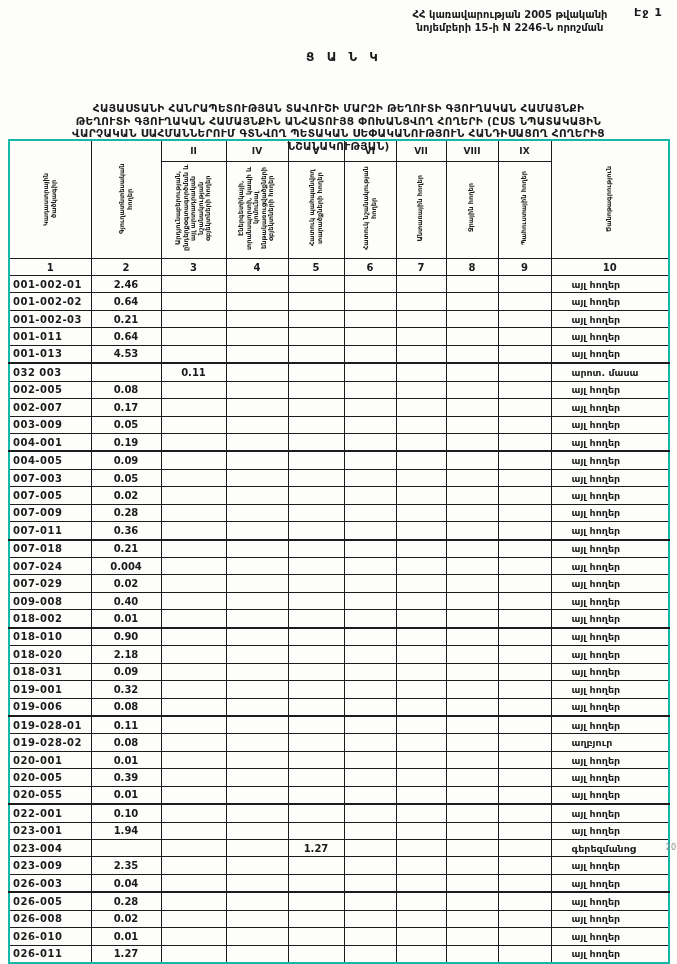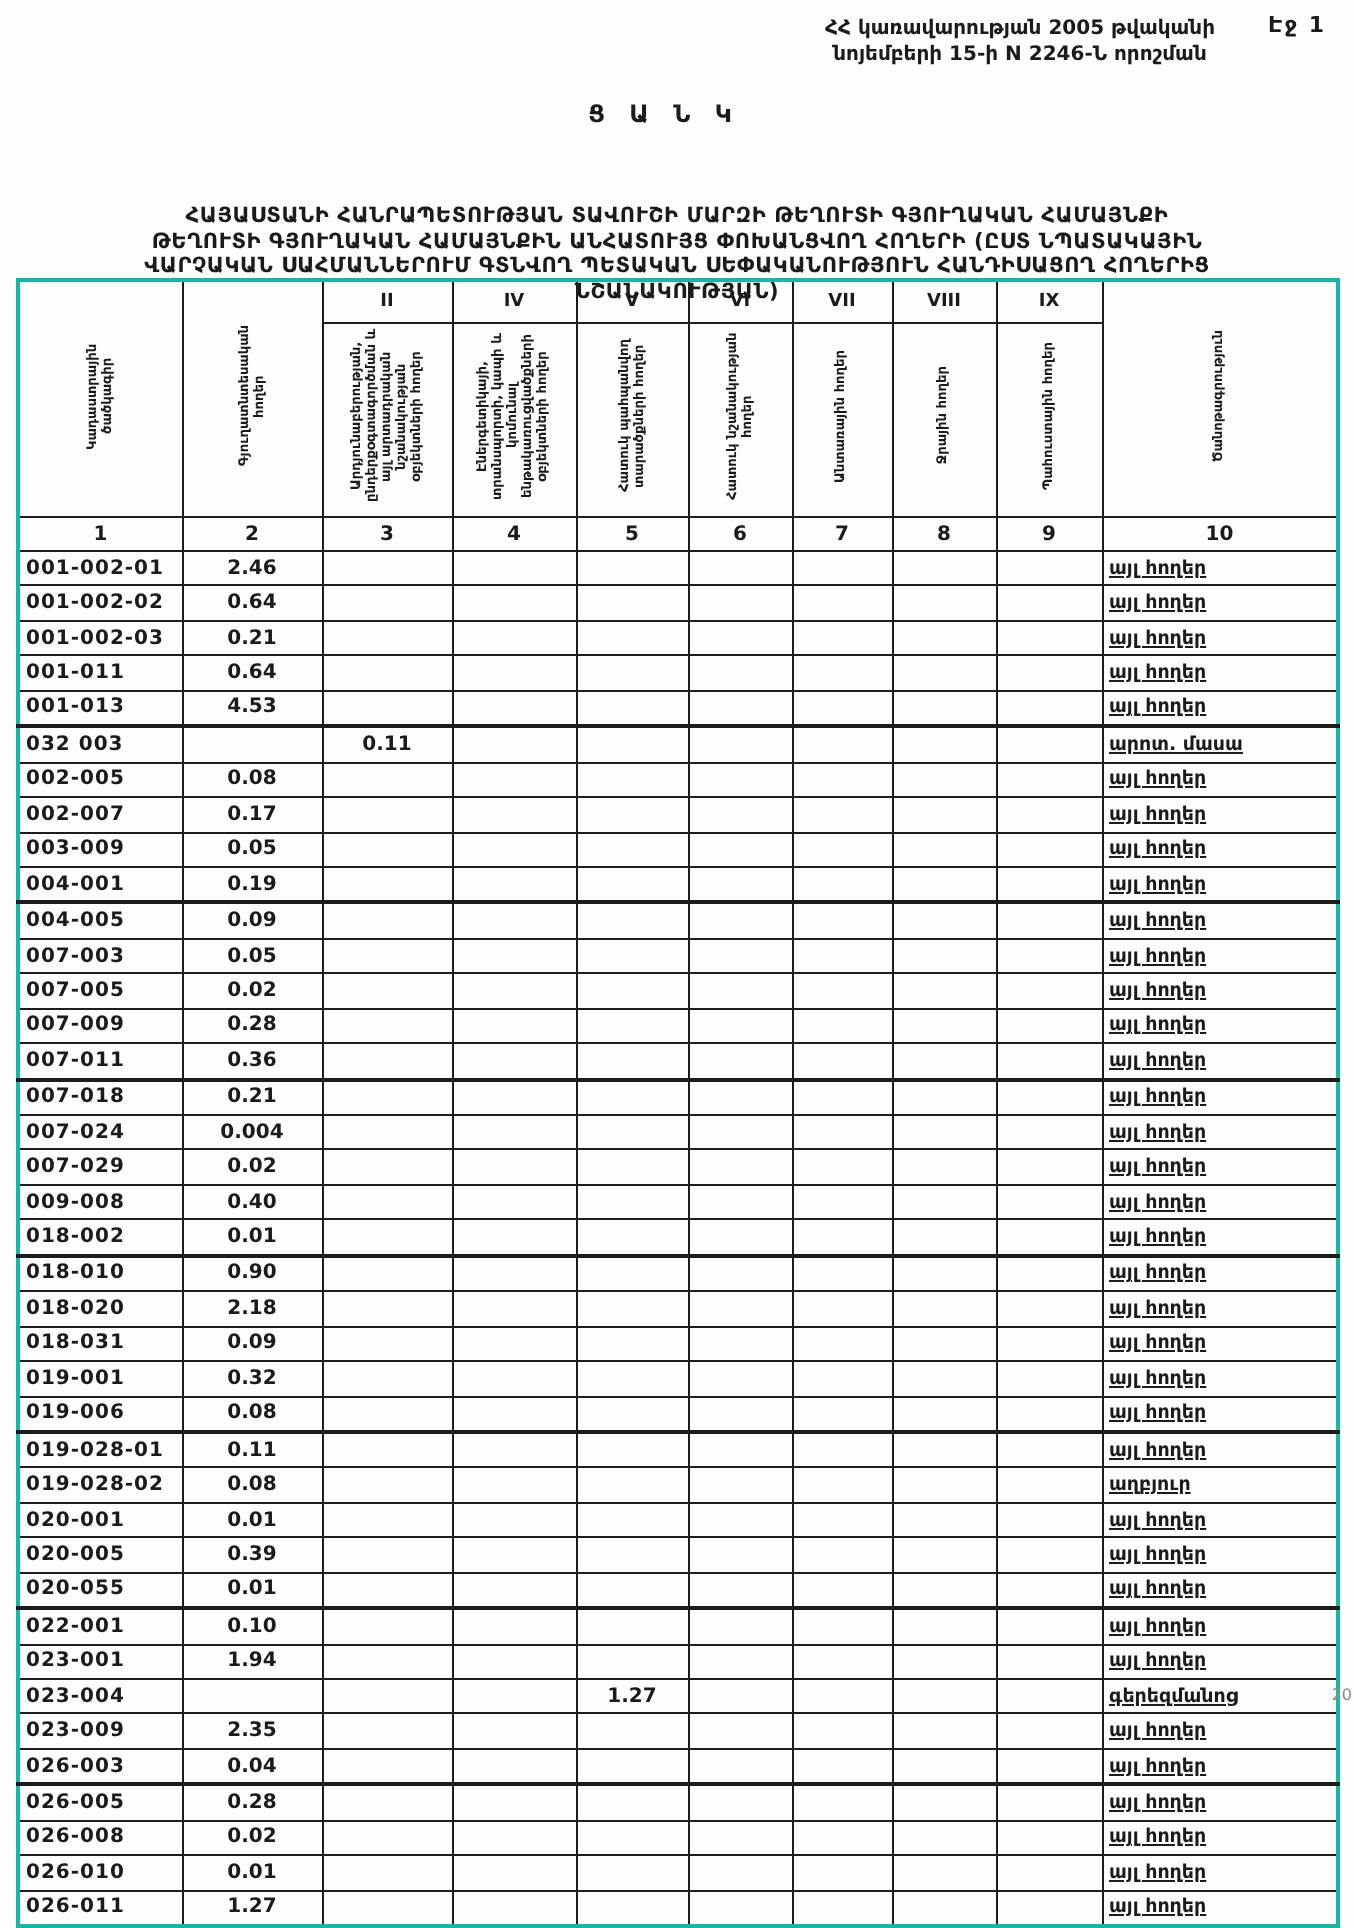--- a/index.html
+++ b/index.html
@@ -12,21 +12,21 @@
   }
   .page-label{
     position:absolute;top:6px;right:14px;
     font-size:11px;font-weight:bold;letter-spacing:1px;
   }
   .appendix{
     position:absolute;top:8px;left:380px;width:260px;
     text-align:center;font-size:10px;font-weight:bold;line-height:13px;
   }
   .doc-title{
-    position:absolute;top:50px;left:0;width:664px;
+    position:absolute;top:50px;left:12px;width:664px;
     text-align:center;font-size:12px;font-weight:bold;letter-spacing:4px;
   }
   .doc-subtitle{
     position:absolute;top:62px;left:4px;width:669px;
     text-align:center;font-size:10.5px;font-weight:bold;line-height:12.5px;
     letter-spacing:0.3px;
     margin-top:40px;
   }
   .margin-note{
     position:absolute;top:843px;right:1px;
@@ -54,22 +54,22 @@
     white-space:normal;
   }
   th.span2{vertical-align:middle;text-align:center;}
   tbody.rows td{
     height:16.45px;font-size:10px;line-height:11px;
     vertical-align:middle;
   }
   tbody.rows td.c-code{text-align:left;padding-left:3px;letter-spacing:0.5px;}
   tbody.rows td.c-num{text-align:center;}
   tbody.rows td.c-note{
-    text-align:left;padding-left:3px;
-    text-decoration:underline;text-underline-offset:1px;
+    text-align:left;padding-left:20px;
+    text-underline-offset:1px;
     font-size:9.5px;
   }
   tbody.rows tr:nth-child(5n) td{border-bottom-width:2px;}
 </style>
 </head>
 <body>
 
 <div class="page-label">Էջ 1</div>
 
 <div class="appendix">

